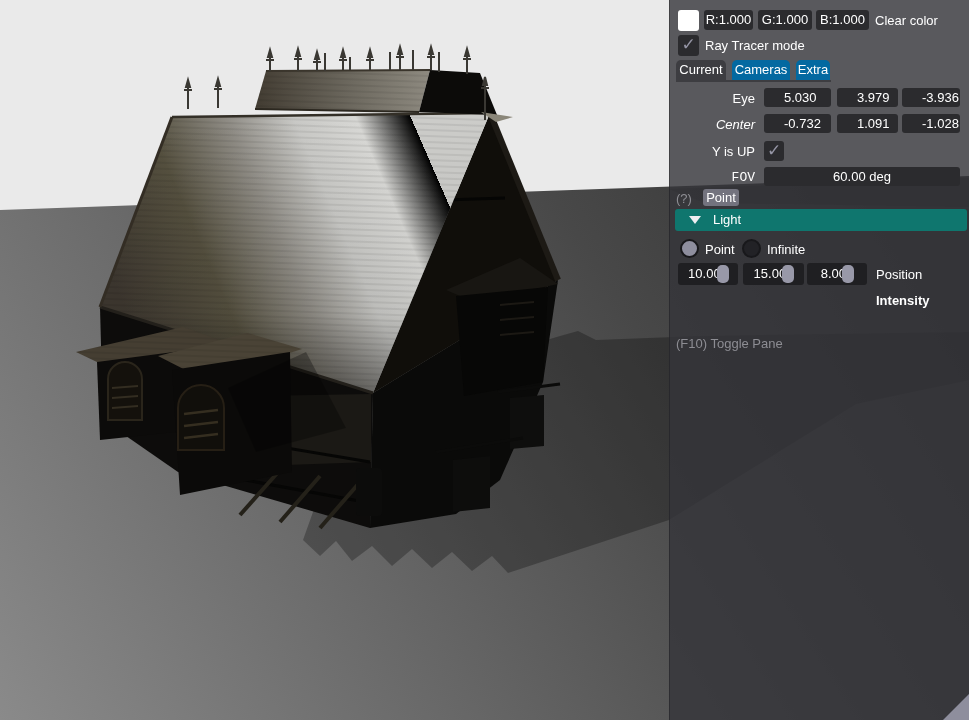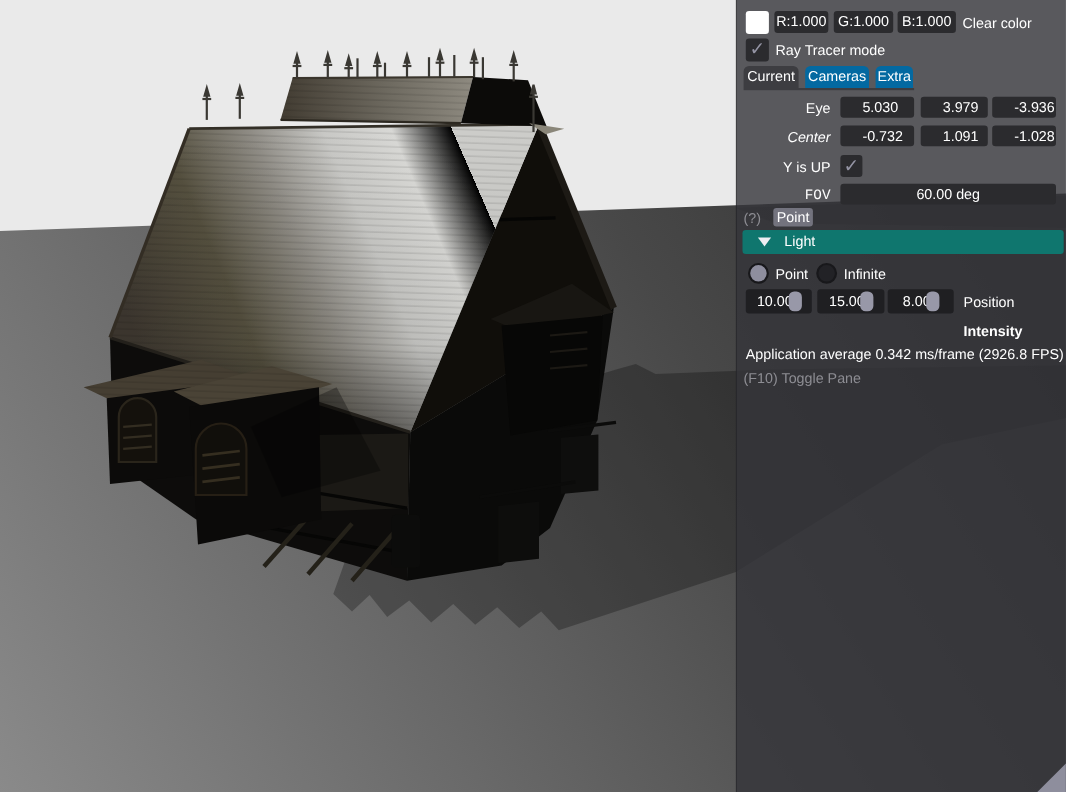--- a/index.html
+++ b/index.html
@@ -281,18 +281,17 @@
       <span class="knob" style="left:39px;"></span>
     </div>
     <div class="abs drag" id="pos-z">
       <span>8.000</span>
       <span class="knob" style="left:35px;"></span>
     </div>
     <div class="abs lbl" id="pos-label">Position</div>
 
     <div class="abs lbl" id="int-label">Intensity</div>
 
-    <div class="abs" id="stats-text">Application average 0.342 ms/frame (2926.8 FPS)</div>
     <div class="abs graytext" id="toggle-text">(F10) Toggle Pane</div>
 
     <div class="abs" id="resize-grip"></div>
   </div>
 </div>
 
 </body></html>

